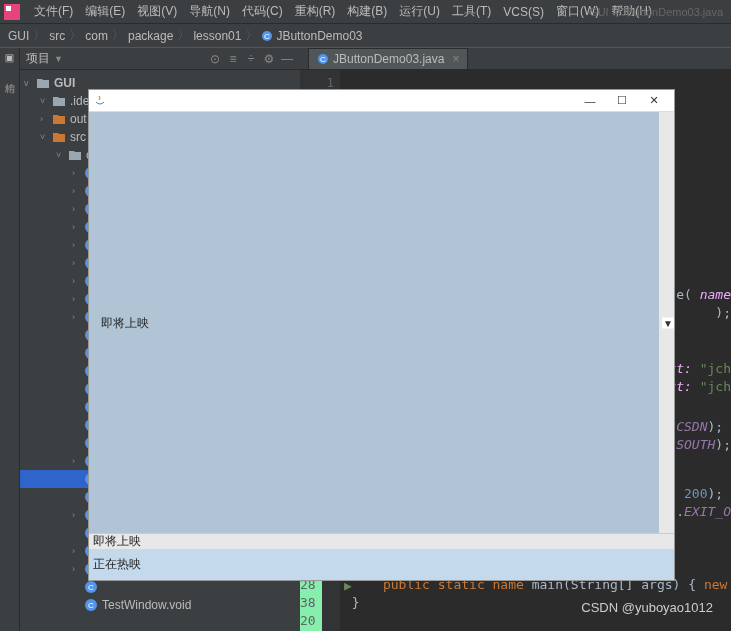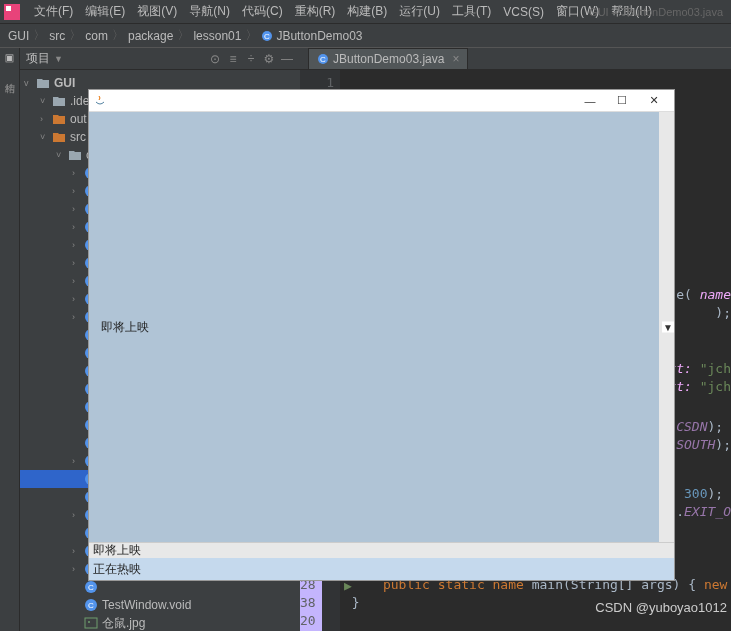--- a/index.html
+++ b/index.html
@@ -51,23 +51,23 @@
     }
     .jw-titlebar { height: 22px; background: #fff; display: flex; align-items: center; justify-content: space-between; padding: 0 4px; border-bottom: 1px solid #ddd; }
     .jw-titlebar .jw-icon { width: 14px; height: 14px; }
     .jw-controls { display: flex; gap: 0; }
     .jw-controls div { width: 32px; height: 20px; display: flex; align-items: center; justify-content: center; color: #333; cursor: pointer; font-size: 11px;}
     .jw-content { flex: 1; background: #b0c4d6; position: relative; }
     .jw-label { position: absolute; left: 12px; top: 50%; transform: translateY(-50%); color: #222; font-size: 12px; }
     .jw-scrollbar { position: absolute; right: 0; top: 0; bottom: 0; width: 15px; background: #e8e8e8; }
     .jw-combo-area { background: #fff; border-top: 1px solid #ccc; font-size: 12px; color: #222;}
     .jw-combo-sel { height: 15px; background: #e8e8e8; padding: 0 4px; display: flex; align-items: center;}
-    .jw-combo-opt { padding: 0 4px; height: 22px; display: flex; align-items: center;}
+    .jw-combo-opt { padding: 0 4px; height: 31px; display: flex; align-items: center;}
     .jw-combo-opt.sel { background: #c5d9ed; }
-    .watermark { position: absolute; right: 4px; bottom: 16px; color: #ccc; font-size: 13px; z-index: 200;}
+    .watermark { position: absolute; right: 18px; bottom: 16px; color: #ccc; font-size: 13px; z-index: 200;}
     .arrow-dd { position: absolute; right: 0; top: 50%; transform: translateY(-50%); font-size: 10px; color: #333; background:#fff; width:12px; text-align:center;}
     .bg-edit-block { position:absolute; }
   </style>
 </head>
 <body>
 
 <div class="menubar">
   <svg class="logo" viewBox="0 0 16 16">
       <rect width="16" height="16" fill="#e8437a"></rect>
       <rect x="2" y="2" width="5" height="5" fill="#fff"></rect>
@@ -414,30 +414,20 @@
         <div class="tree-row" style="padding-left:52px">
     <span class="arrow"></span>
     <span class="ficon">
             <svg width="14" height="14">
               <circle cx="7" cy="7" r="6" fill="#5394ec"></circle>
               <text x="7" y="10" text-anchor="middle" fill="#fff" font-size="8">C</text>
             </svg>
           </span>
     <span class="label">TestWindow.void</span>
         </div>
-        <div class="tree-row" style="padding-left:52px">
-    <span class="arrow"></span>
-    <span class="ficon">
-            <svg width="14" height="14">
-              <rect x="1" y="2" width="12" height="10" fill="none" stroke="#6e9e6e"></rect>
-              <circle cx="5" cy="6" r="1" fill="#6e9e6e"></circle>
-            </svg>
-          </span>
-    <span class="label">仓鼠.jpg</span>
-        </div>
       </div>
   </div>
 
   <div class="editor-area">
     <div class="tabs">
       <div class="tab">
         <svg width="12" height="12">
             <circle cx="6" cy="6" r="5" fill="#5394ec"></circle>
             <text x="6" y="9" text-anchor="middle" fill="#fff" font-size="8">C</text>
           </svg>
@@ -453,28 +443,28 @@
         <div class="bg-edit-block" style="right:0; top:216px;"><span class="code-line">rce( <span class="param">name</span></span><div class="code-line" style="text-align:right">);</div></div>
         <div class="bg-edit-block" style="right:0; top:290px;">
           <div class="code-line"><span class="param">text:</span> <span class="str">"jch</span></div>
           <div class="code-line"><span class="param">text:</span> <span class="str">"jch</span></div>
         </div>
         <div class="bg-edit-block" style="right:0; top:348px;">
           <div class="code-line"><span class="const">CSDN</span>);</div>
           <div class="code-line"><span class="const">SOUTH</span>);</div>
         </div>
         <div class="bg-edit-block" style="right:0; top:415px;">
-          <div class="code-line">: <span class="num">300</span>);</div>
+          <div class="code-line">: <span class="num">200</span>);</div>
           <div class="code-line">s.<span class="const">EXIT_O</span></div>
         </div>
       </div>
     </div>
 
     <div style="position:absolute; left:0; right:0; bottom:0; height:54px; display:flex; font-family:Consolas,monospace; font-size:13px;">
-      <div style="width:40px; background:#c4b5fd; color:#606366; text-align:right; padding-right:6px;">
+      <div style="width:40px; background:#86efac; color:#606366; text-align:right; padding-right:6px;">
         <div style="height:18px">28</div>
         <div style="height:18px">38</div>
         <div style="height:18px">20</div>
       </div>
       <div style="flex:1; padding-left:30px; color:#a9b7c6;">
         <div class="code-line">    <span class="kw">public static name</span> main(String[] args) { <span class="kw">new</span> JButto</div>
         <div class="code-line">}</div>
       </div>
       <div style="position:absolute;left:44px;top:1px;color:#6a8759;">▶</div>
     </div>

